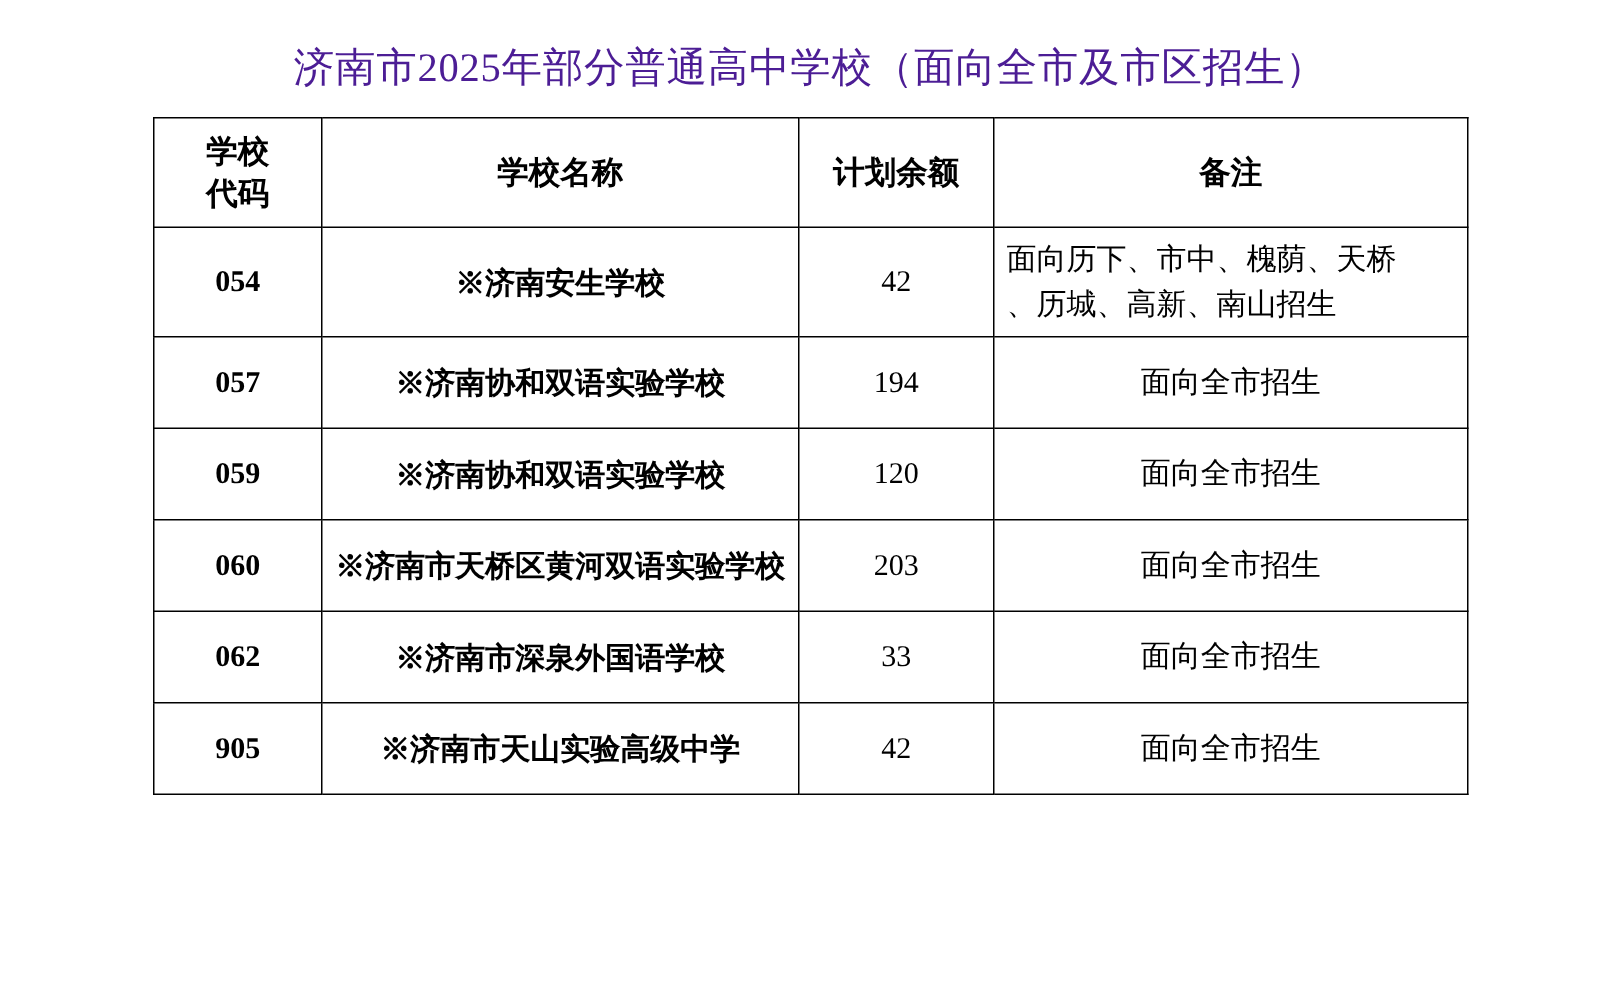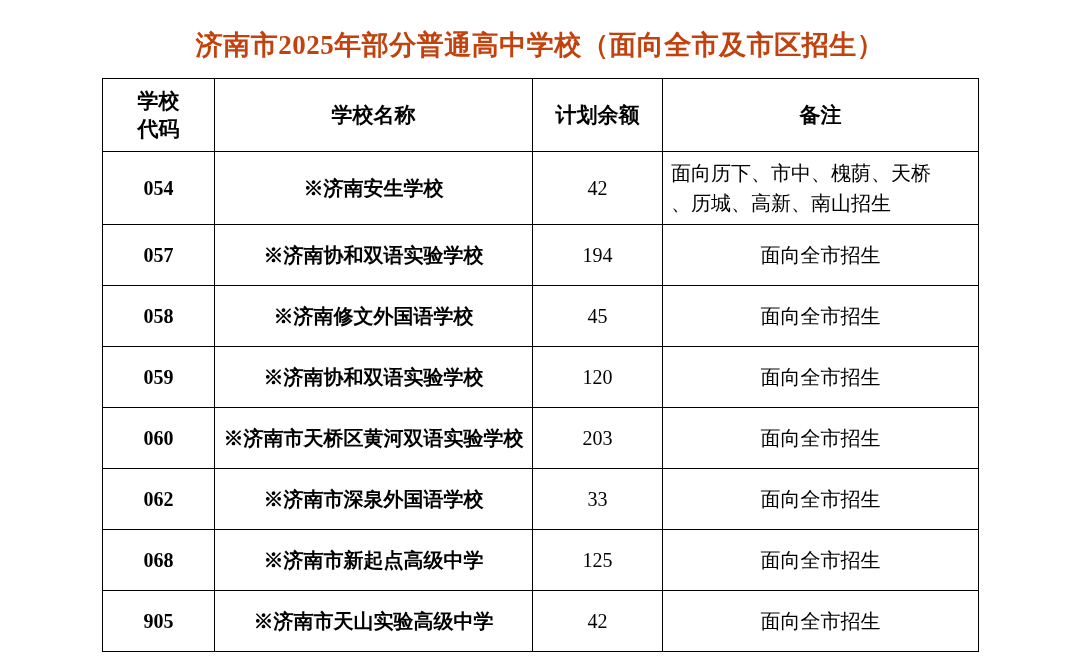--- a/index.html
+++ b/index.html
@@ -19,24 +19,24 @@
     height: 664px;
     position: relative;
     box-sizing: border-box;
   }
   .title-block {
     padding-top: 26px;
     text-align: center;
   }
   .title-line {
     font-size: 27px;
-    font-weight: bold;
+    font-weight: normal;
     letter-spacing: 0.5px;
     line-height: 38px;
-    color: #c2410c;
+    color: #4c1d95;
   }
   .table-wrap {
     margin: 14px auto 0 auto;
     width: 876px;
   }
   table.plan {
     border-collapse: collapse;
     width: 876px;
     table-layout: fixed;
   }
@@ -121,50 +121,38 @@
             <div>、历城、高新、南山招生</div>
           </td>
         </tr>
         <tr>
           <td class="code">057</td>
           <td class="name">※济南协和双语实验学校</td>
           <td class="quota">194</td>
           <td class="remark">面向全市招生</td>
         </tr>
         <tr>
-          <td class="code">058</td>
-          <td class="name">※济南修文外国语学校</td>
-          <td class="quota">45</td>
-          <td class="remark">面向全市招生</td>
-        </tr>
-        <tr>
           <td class="code">059</td>
           <td class="name">※济南协和双语实验学校</td>
           <td class="quota">120</td>
           <td class="remark">面向全市招生</td>
         </tr>
         <tr>
           <td class="code">060</td>
           <td class="name">※济南市天桥区黄河双语实验学校</td>
           <td class="quota">203</td>
           <td class="remark">面向全市招生</td>
         </tr>
         <tr>
           <td class="code">062</td>
           <td class="name">※济南市深泉外国语学校</td>
           <td class="quota">33</td>
           <td class="remark">面向全市招生</td>
         </tr>
         <tr>
-          <td class="code">068</td>
-          <td class="name">※济南市新起点高级中学</td>
-          <td class="quota">125</td>
-          <td class="remark">面向全市招生</td>
-        </tr>
-        <tr>
           <td class="code">905</td>
           <td class="name">※济南市天山实验高级中学</td>
           <td class="quota">42</td>
           <td class="remark">面向全市招生</td>
         </tr>
 
       </tbody>
     </table>
   </div>
 

